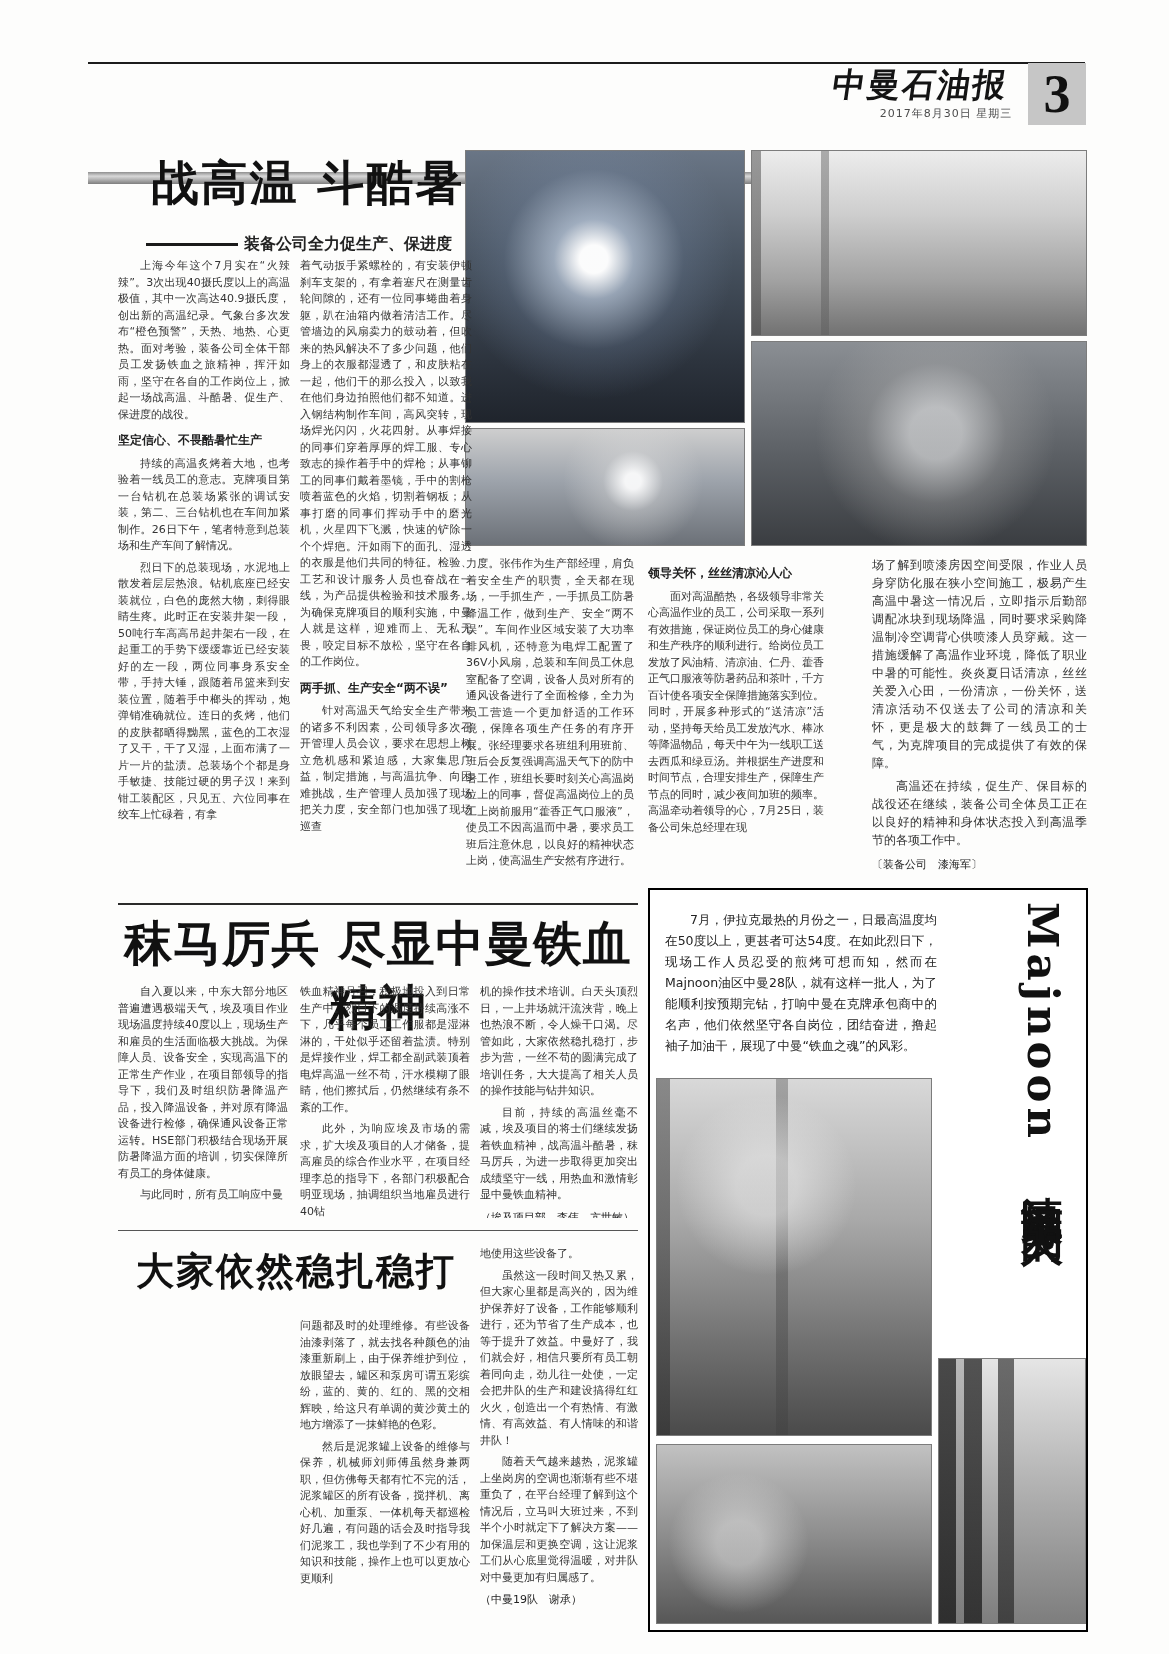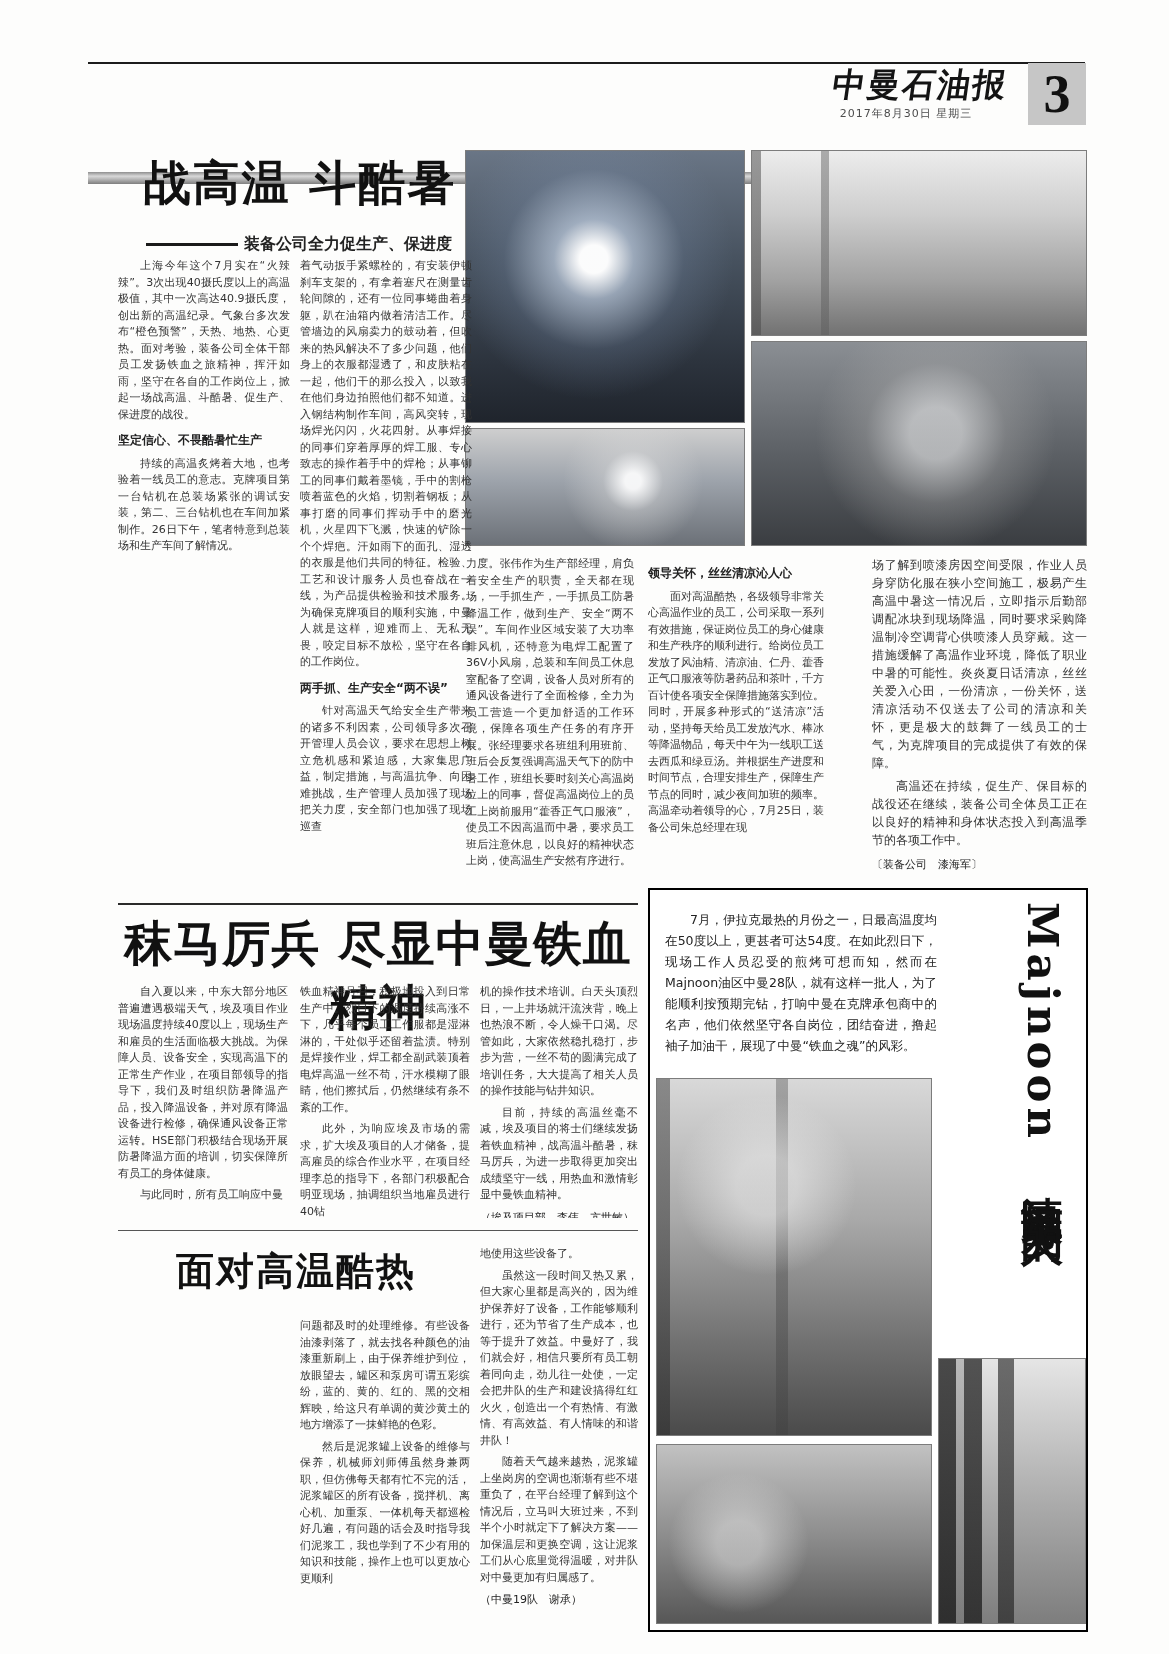--- a/index.html
+++ b/index.html
@@ -5,37 +5,37 @@
   html,body{margin:0;padding:0;background:#ffffff;}
   .page{position:relative;width:1169px;height:1654px;background:#fdfdfc;overflow:hidden;
         font-family:"DejaVu Sans","Liberation Sans",sans-serif;color:#2b2b2b;}
   
   .top-rule{position:absolute;left:88px;top:62px;width:997px;height:2px;background:#1c1c1c;}
   .eng-title{position:absolute;left:110px;top:86px;width:640px;font-family:"Liberation Serif",serif;
              font-size:15px;letter-spacing:2px;color:#a9a9a9;}
   .masthead{position:absolute;left:825px;top:63px;width:190px;text-align:center;
             font-family:"DejaVu Serif",serif;font-weight:bold;font-size:33px;color:#141414;
             transform:skewX(-8deg);letter-spacing:2px;}
-  .issue-date{position:absolute;left:811px;top:106px;width:190px;text-align:center;
+  .issue-date{position:absolute;left:851px;top:106px;width:190px;text-align:center;
               font-size:11px;color:#4c4c4c;letter-spacing:1px;}
   .page-no-box{position:absolute;left:1028px;top:63px;width:58px;height:62px;background:#c6c6c6;
                display:flex;align-items:center;justify-content:center;}
   .page-no-box span{font-family:"Liberation Serif",serif;font-size:54px;font-weight:bold;color:#111;}
   .gray-bar{position:absolute;left:88px;top:172px;width:997px;height:12px;
             background:linear-gradient(180deg,#8f8f8f 0%,#d8d8d8 35%,#bdbdbd 55%,#7e7e7e 100%);}
   
   .col{position:absolute;overflow:hidden;font-size:11px;line-height:16.5px;text-align:justify;color:#333;}
   .col p{margin:0 0 5px;text-indent:2em;}
   .col p.cont{text-indent:0;}
   .col h4{font-size:12px;font-weight:bold;color:#222;margin:9px 0 7px;text-indent:0;}
   .byline{text-align:left;font-size:11px;color:#222;margin-top:6px;}
   .art-title{position:absolute;text-align:center;font-weight:900;color:#111;
              font-family:"DejaVu Serif",serif;}
   
-  .a1-title{left:128px;top:152px;width:344px;font-size:47px;letter-spacing:2px;}
+  .a1-title{left:136px;top:152px;width:344px;font-size:47px;letter-spacing:2px;}
   .a1-sub{position:absolute;left:146px;top:234px;width:330px;display:flex;align-items:center;
           font-size:16px;font-weight:bold;color:#222;}
   .a1-sub .dash{width:92px;height:3px;background:#1a1a1a;margin-right:6px;flex:none;}
   
   .photo{position:absolute;box-shadow:inset 0 0 0 1px #7c7c7c;}
   .ph-weld{left:465px;top:150px;width:280px;height:273px;
     background:radial-gradient(circle at 46% 40%,rgba(255,255,255,.98) 0 14px,rgba(210,225,245,.6) 40px,rgba(120,140,170,.25) 90px,transparent 140px),
                linear-gradient(180deg,#6a7686 0%,#47525f 40%,#2c333d 78%,#1f242c 100%);}
   .ph-weld2{left:465px;top:428px;width:280px;height:118px;
     background:radial-gradient(circle at 60% 45%,rgba(255,255,255,.9) 0 8px,rgba(220,220,220,.4) 30px,transparent 70px),
@@ -92,20 +92,21 @@
 
   <div class="photo ph-weld"></div>
   <div class="photo ph-weld2"></div>
   <div class="photo ph-crane"></div>
   <div class="photo ph-mach"></div>
 
   <div class="col" style="left:118px;top:258px;width:172px;height:634px;">
     <p>上海今年这个7月实在“火辣辣”。3次出现40摄氏度以上的高温极值，其中一次高达40.9摄氏度，创出新的高温纪录。气象台多次发布“橙色预警”，天热、地热、心更热。面对考验，装备公司全体干部员工发扬铁血之旅精神，挥汗如雨，坚守在各自的工作岗位上，掀起一场战高温、斗酷暑、促生产、保进度的战役。</p>
     <h4>坚定信心、不畏酷暑忙生产</h4>
     <p>持续的高温炙烤着大地，也考验着一线员工的意志。克牌项目第一台钻机在总装场紧张的调试安装，第二、三台钻机也在车间加紧制作。26日下午，笔者特意到总装场和生产车间了解情况。</p>
+    <p>烈日下的总装现场，水泥地上散发着层层热浪。钻机底座已经安装就位，白色的庞然大物，刺得眼睛生疼。此时正在安装井架一段，50吨行车高高吊起井架右一段，在起重工的手势下缓缓靠近已经安装好的左一段，两位同事身系安全带，手持大锤，跟随着吊篮来到安装位置，随着手中榔头的挥动，炮弹销准确就位。连日的炙烤，他们的皮肤都晒得黝黑，蓝色的工衣湿了又干，干了又湿，上面布满了一片一片的盐渍。总装场个个都是身手敏捷、技能过硬的男子汉！来到钳工装配区，只见五、六位同事在绞车上忙碌着，有拿</p>
   </div>
   <div class="col" style="left:300px;top:258px;width:172px;height:634px;">
     <p class="cont">着气动扳手紧螺栓的，有安装伊顿刹车支架的，有拿着塞尺在测量齿轮间隙的，还有一位同事蜷曲着身躯，趴在油箱内做着清洁工作。尽管墙边的风扇卖力的鼓动着，但吹来的热风解决不了多少问题，他们身上的衣服都湿透了，和皮肤粘在一起，他们干的那么投入，以致我在他们身边拍照他们都不知道。进入钢结构制作车间，高风突转，现场焊光闪闪，火花四射。从事焊接的同事们穿着厚厚的焊工服、专心致志的操作着手中的焊枪；从事铆工的同事们戴着墨镜，手中的割枪喷着蓝色的火焰，切割着钢板；从事打磨的同事们挥动手中的磨光机，火星四下飞溅，快速的铲除一个个焊疤。汗如雨下的面孔、湿透的衣服是他们共同的特征。检验、工艺和设计服务人员也奋战在一线，为产品提供检验和技术服务。为确保克牌项目的顺利实施，中曼人就是这样，迎难而上、无私无畏，咬定目标不放松，坚守在各自的工作岗位。</p>
     <h4>两手抓、生产安全“两不误”</h4>
     <p>针对高温天气给安全生产带来的诸多不利因素，公司领导多次召开管理人员会议，要求在思想上树立危机感和紧迫感，大家集思广益，制定措施，与高温抗争、向困难挑战，生产管理人员加强了现场把关力度，安全部门也加强了现场巡查</p>
   </div>
   <div class="col" style="left:466px;top:556px;width:168px;height:336px;">
     <p class="cont">力度。张伟作为生产部经理，肩负着安全生产的职责，全天都在现场，一手抓生产，一手抓员工防暑降温工作，做到生产、安全“两不误”。车间作业区域安装了大功率排风机，还特意为电焊工配置了36V小风扇，总装和车间员工休息室配备了空调，设备人员对所有的通风设备进行了全面检修，全力为员工营造一个更加舒适的工作环境，保障各项生产任务的有序开展。张经理要求各班组利用班前、班后会反复强调高温天气下的防中暑工作，班组长要时刻关心高温岗位上的同事，督促高温岗位上的员工上岗前服用“藿香正气口服液”，使员工不因高温而中暑，要求员工班后注意休息，以良好的精神状态上岗，使高温生产安然有序进行。</p>
   </div>
   <div class="col" style="left:648px;top:556px;width:176px;height:336px;">
@@ -130,21 +131,21 @@
     <p>此外，为响应埃及市场的需求，扩大埃及项目的人才储备，提高雇员的综合作业水平，在项目经理李总的指导下，各部门积极配合明亚现场，抽调组织当地雇员进行40钻</p>
   </div>
   <div class="col" style="left:480px;top:984px;width:158px;height:234px;">
     <p class="cont">机的操作技术培训。白天头顶烈日，一上井场就汗流浃背，晚上也热浪不断，令人燥干口渴。尽管如此，大家依然稳扎稳打，步步为营，一丝不苟的圆满完成了培训任务，大大提高了相关人员的操作技能与钻井知识。</p>
     <p>目前，持续的高温丝毫不减，埃及项目的将士们继续发扬着铁血精神，战高温斗酷暑，秣马厉兵，为进一步取得更加突出成绩坚守一线，用热血和激情彰显中曼铁血精神。</p>
     <div class="byline">（埃及项目部　李伟、亢世敏）</div>
   </div>
 
   <div class="divider" style="left:118px;top:1230px;width:520px;height:1px;background:#555;"></div>
 
-  <div class="art-title a3-title">面对高温酷热</div>
+  <div class="art-title a3-title">大家依然稳扎稳打</div>
   <div class="col" style="left:300px;top:1318px;width:170px;height:312px;">
     <p class="cont">问题都及时的处理维修。有些设备油漆剥落了，就去找各种颜色的油漆重新刷上，由于保养维护到位，放眼望去，罐区和泵房可谓五彩缤纷，蓝的、黄的、红的、黑的交相辉映，给这只有单调的黄沙黄土的地方增添了一抹鲜艳的色彩。</p>
     <p>然后是泥浆罐上设备的维修与保养，机械师刘师傅虽然身兼两职，但仿佛每天都有忙不完的活，泥浆罐区的所有设备，搅拌机、离心机、加重泵、一体机每天都巡检好几遍，有问题的话会及时指导我们泥浆工，我也学到了不少有用的知识和技能，操作上也可以更放心更顺利</p>
   </div>
   <div class="col" style="left:480px;top:1246px;width:158px;height:386px;">
     <p class="cont">地使用这些设备了。</p>
     <p>虽然这一段时间又热又累，但大家心里都是高兴的，因为维护保养好了设备，工作能够顺利进行，还为节省了生产成本，也等于提升了效益。中曼好了，我们就会好，相信只要所有员工朝着同向走，劲儿往一处使，一定会把井队的生产和建设搞得红红火火，创造出一个有热情、有激情、有高效益、有人情味的和谐井队！</p>
     <p>随着天气越来越热，泥浆罐上坐岗房的空调也渐渐有些不堪重负了，在平台经理了解到这个情况后，立马叫大班过来，不到半个小时就定下了解决方案——加保温层和更换空调，这让泥浆工们从心底里觉得温暖，对井队对中曼更加有归属感了。</p>
     <div class="byline">（中曼19队　谢承）</div>
   </div>

